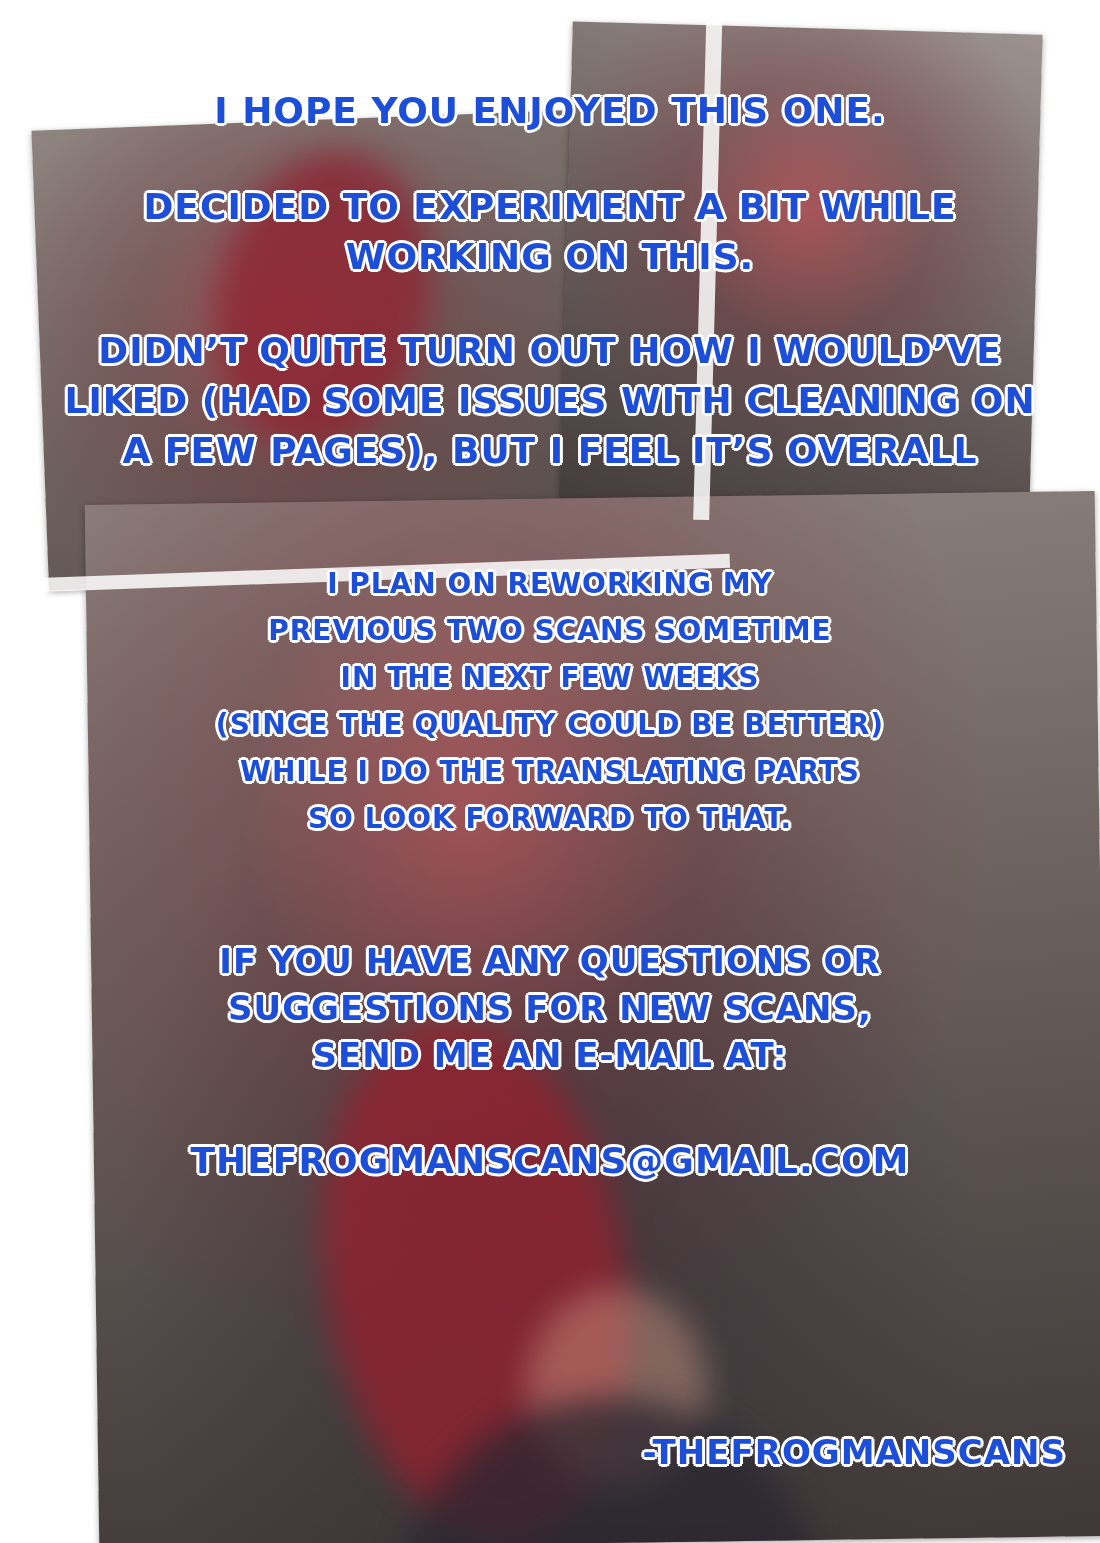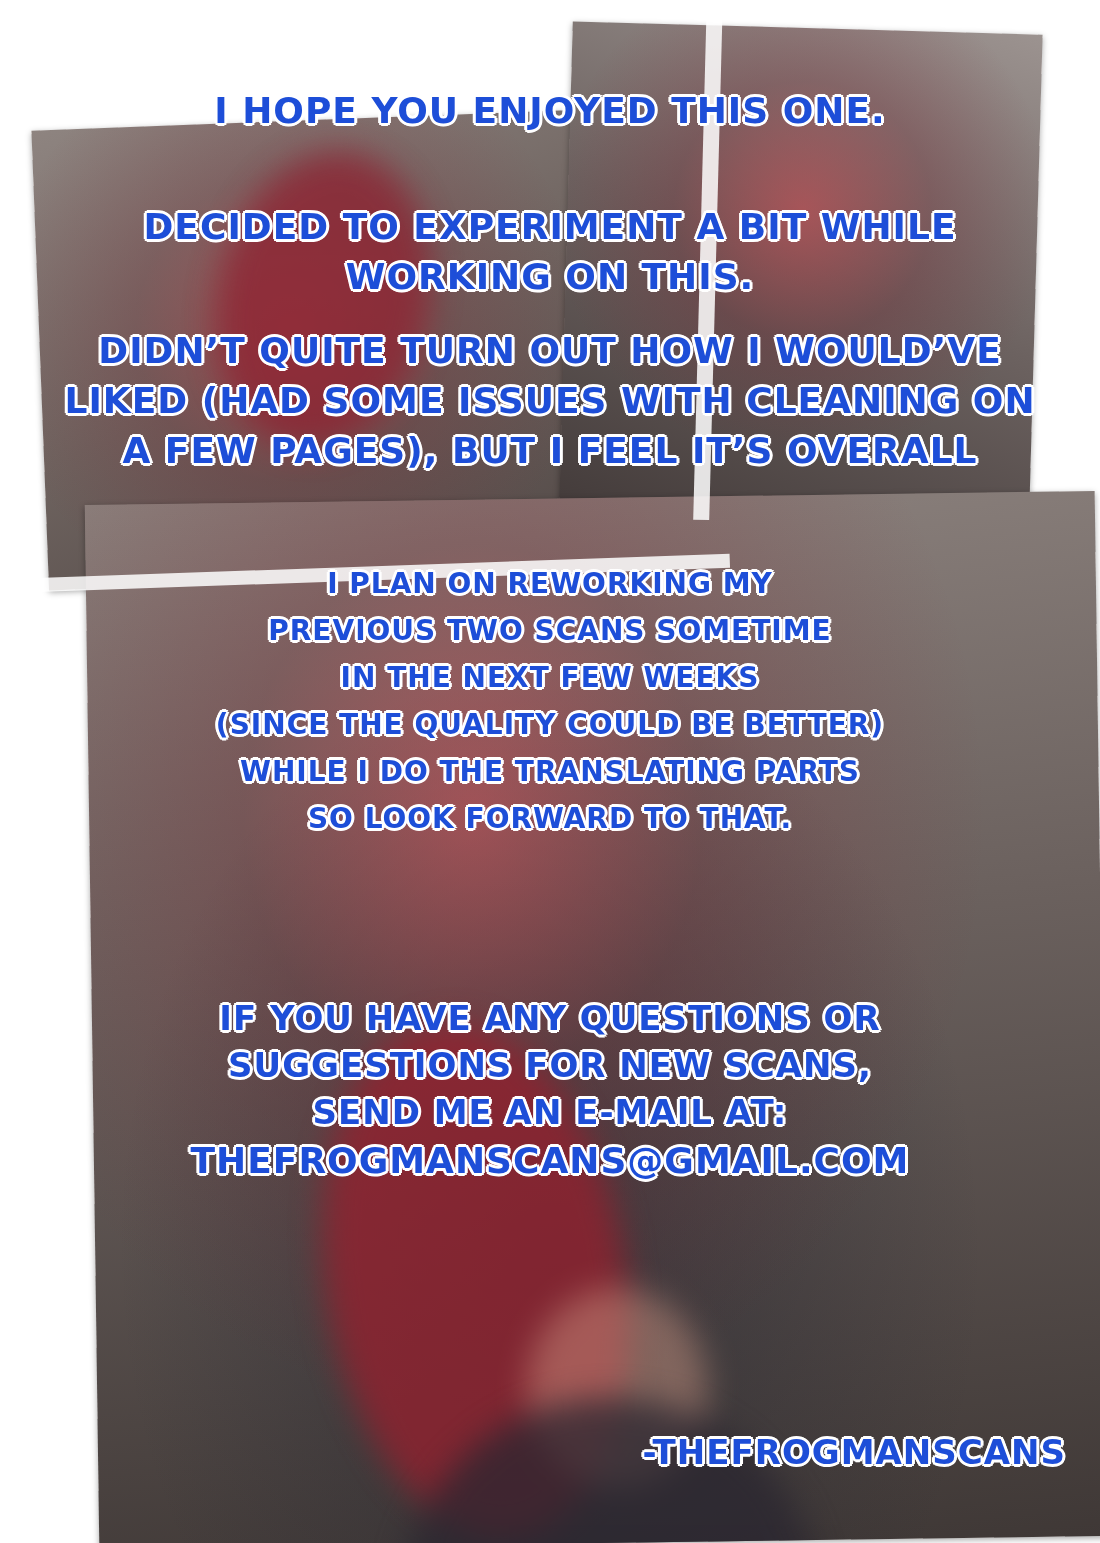--- a/index.html
+++ b/index.html
@@ -97,30 +97,30 @@
     text-shadow:
       2px 0 0 #ffffff, -2px 0 0 #ffffff, 0 2px 0 #ffffff, 0 -2px 0 #ffffff,
       2px 2px 0 #ffffff, -2px 2px 0 #ffffff, 2px -2px 0 #ffffff, -2px -2px 0 #ffffff,
       3px 0 0 #ffffff, -3px 0 0 #ffffff, 0 3px 0 #ffffff, 0 -3px 0 #ffffff;
   }
   .block { margin: 0 auto; }
 
   .b1 { position: absolute; top: 88px; left: 0; right: 0; }
   .b1 .line { font-size: 36px; line-height: 46px; }
 
-  .b2 { position: absolute; top: 182px; left: 0; right: 0; margin-top: 20px; }
+  .b2 { position: absolute; top: 182px; left: 0; right: 0; }
   .b2 .line { font-size: 36px; line-height: 50px; }
 
   .b3 { position: absolute; top: 326px; left: 0; right: 0; }
   .b3 .line { font-size: 36px; line-height: 50px; }
 
   .b4 { position: absolute; top: 560px; left: 0; right: 0; }
   .b4 .line { font-size: 28px; line-height: 47px; }
 
-  .b5 { position: absolute; top: 995px; left: 0; right: 0; }
+  .b5 { position: absolute; top: 938px; left: 0; right: 0; }
   .b5 .line { font-size: 34px; line-height: 47px; }
 
   .b6 { position: absolute; top: 1137px; left: 0; right: 0; }
   .b6 .line { font-size: 36px; line-height: 48px; }
 
   .b7 { position: absolute; top: 1238px; left: 0; right: 0; }
   .b7 .line { font-size: 35px; line-height: 48px; }
 
   .b8 { position: absolute; top: 1430px; right: 34px; text-align: right; }
   .b8 .line { font-size: 34px; line-height: 44px; }

